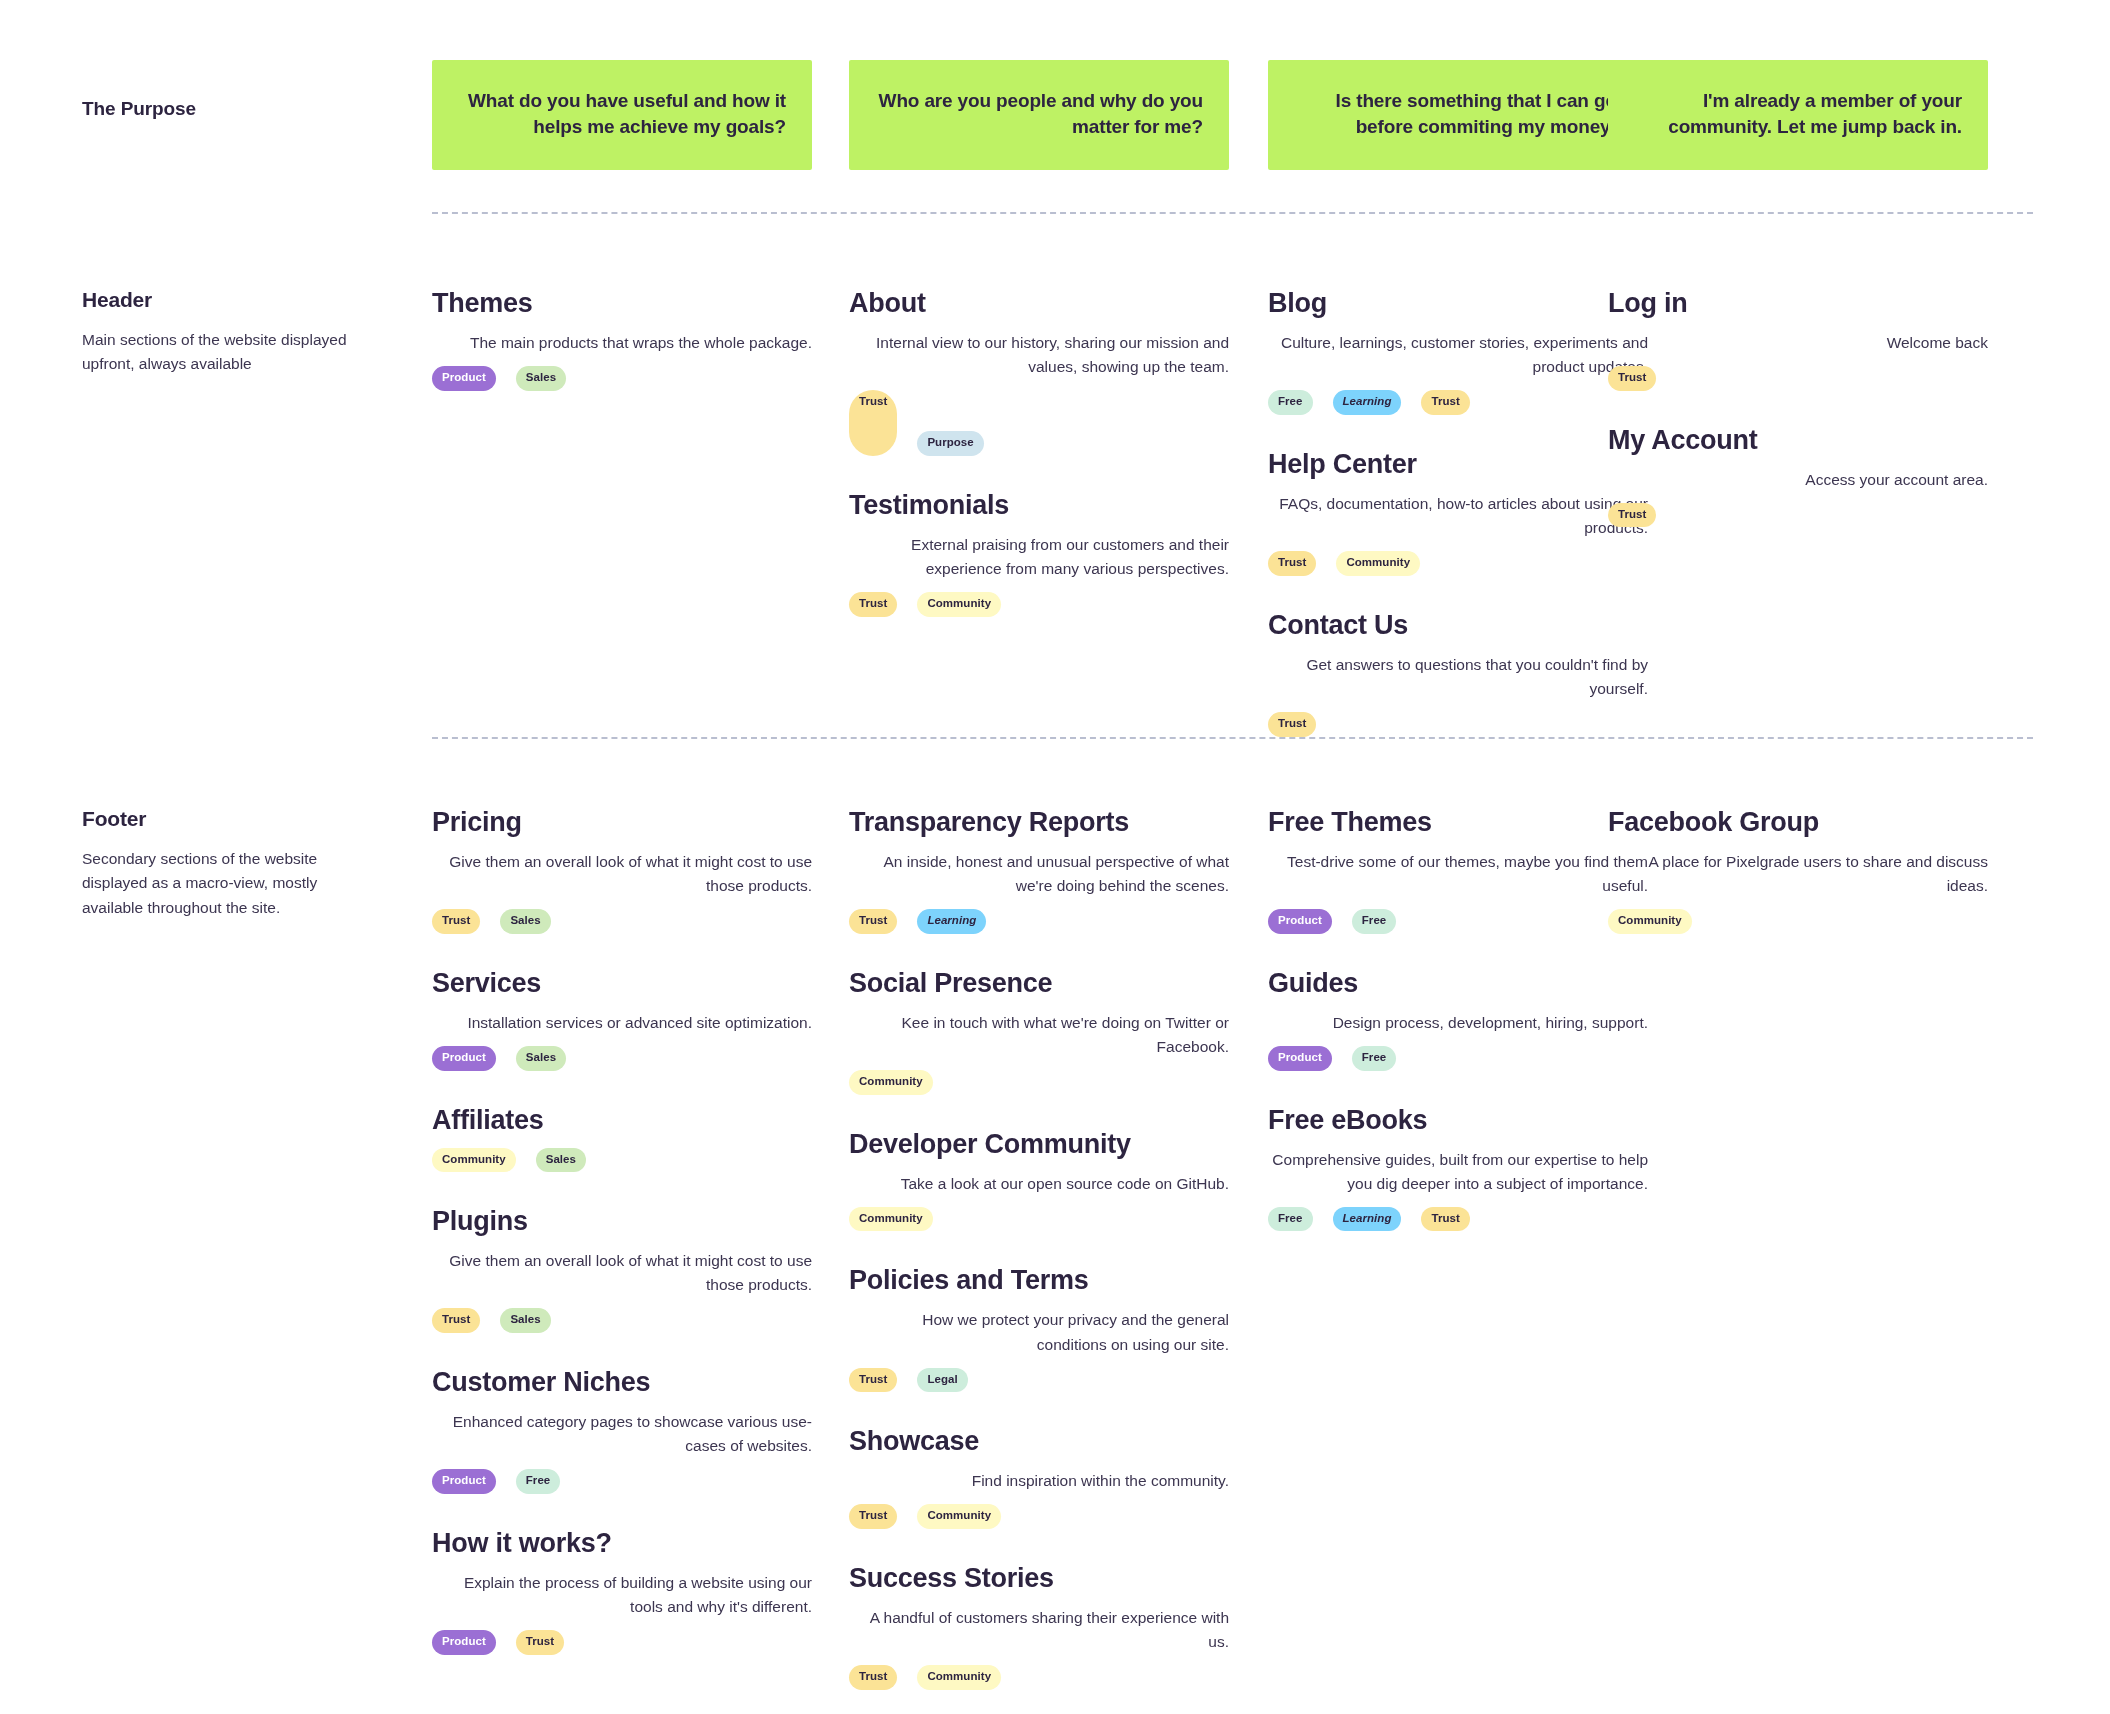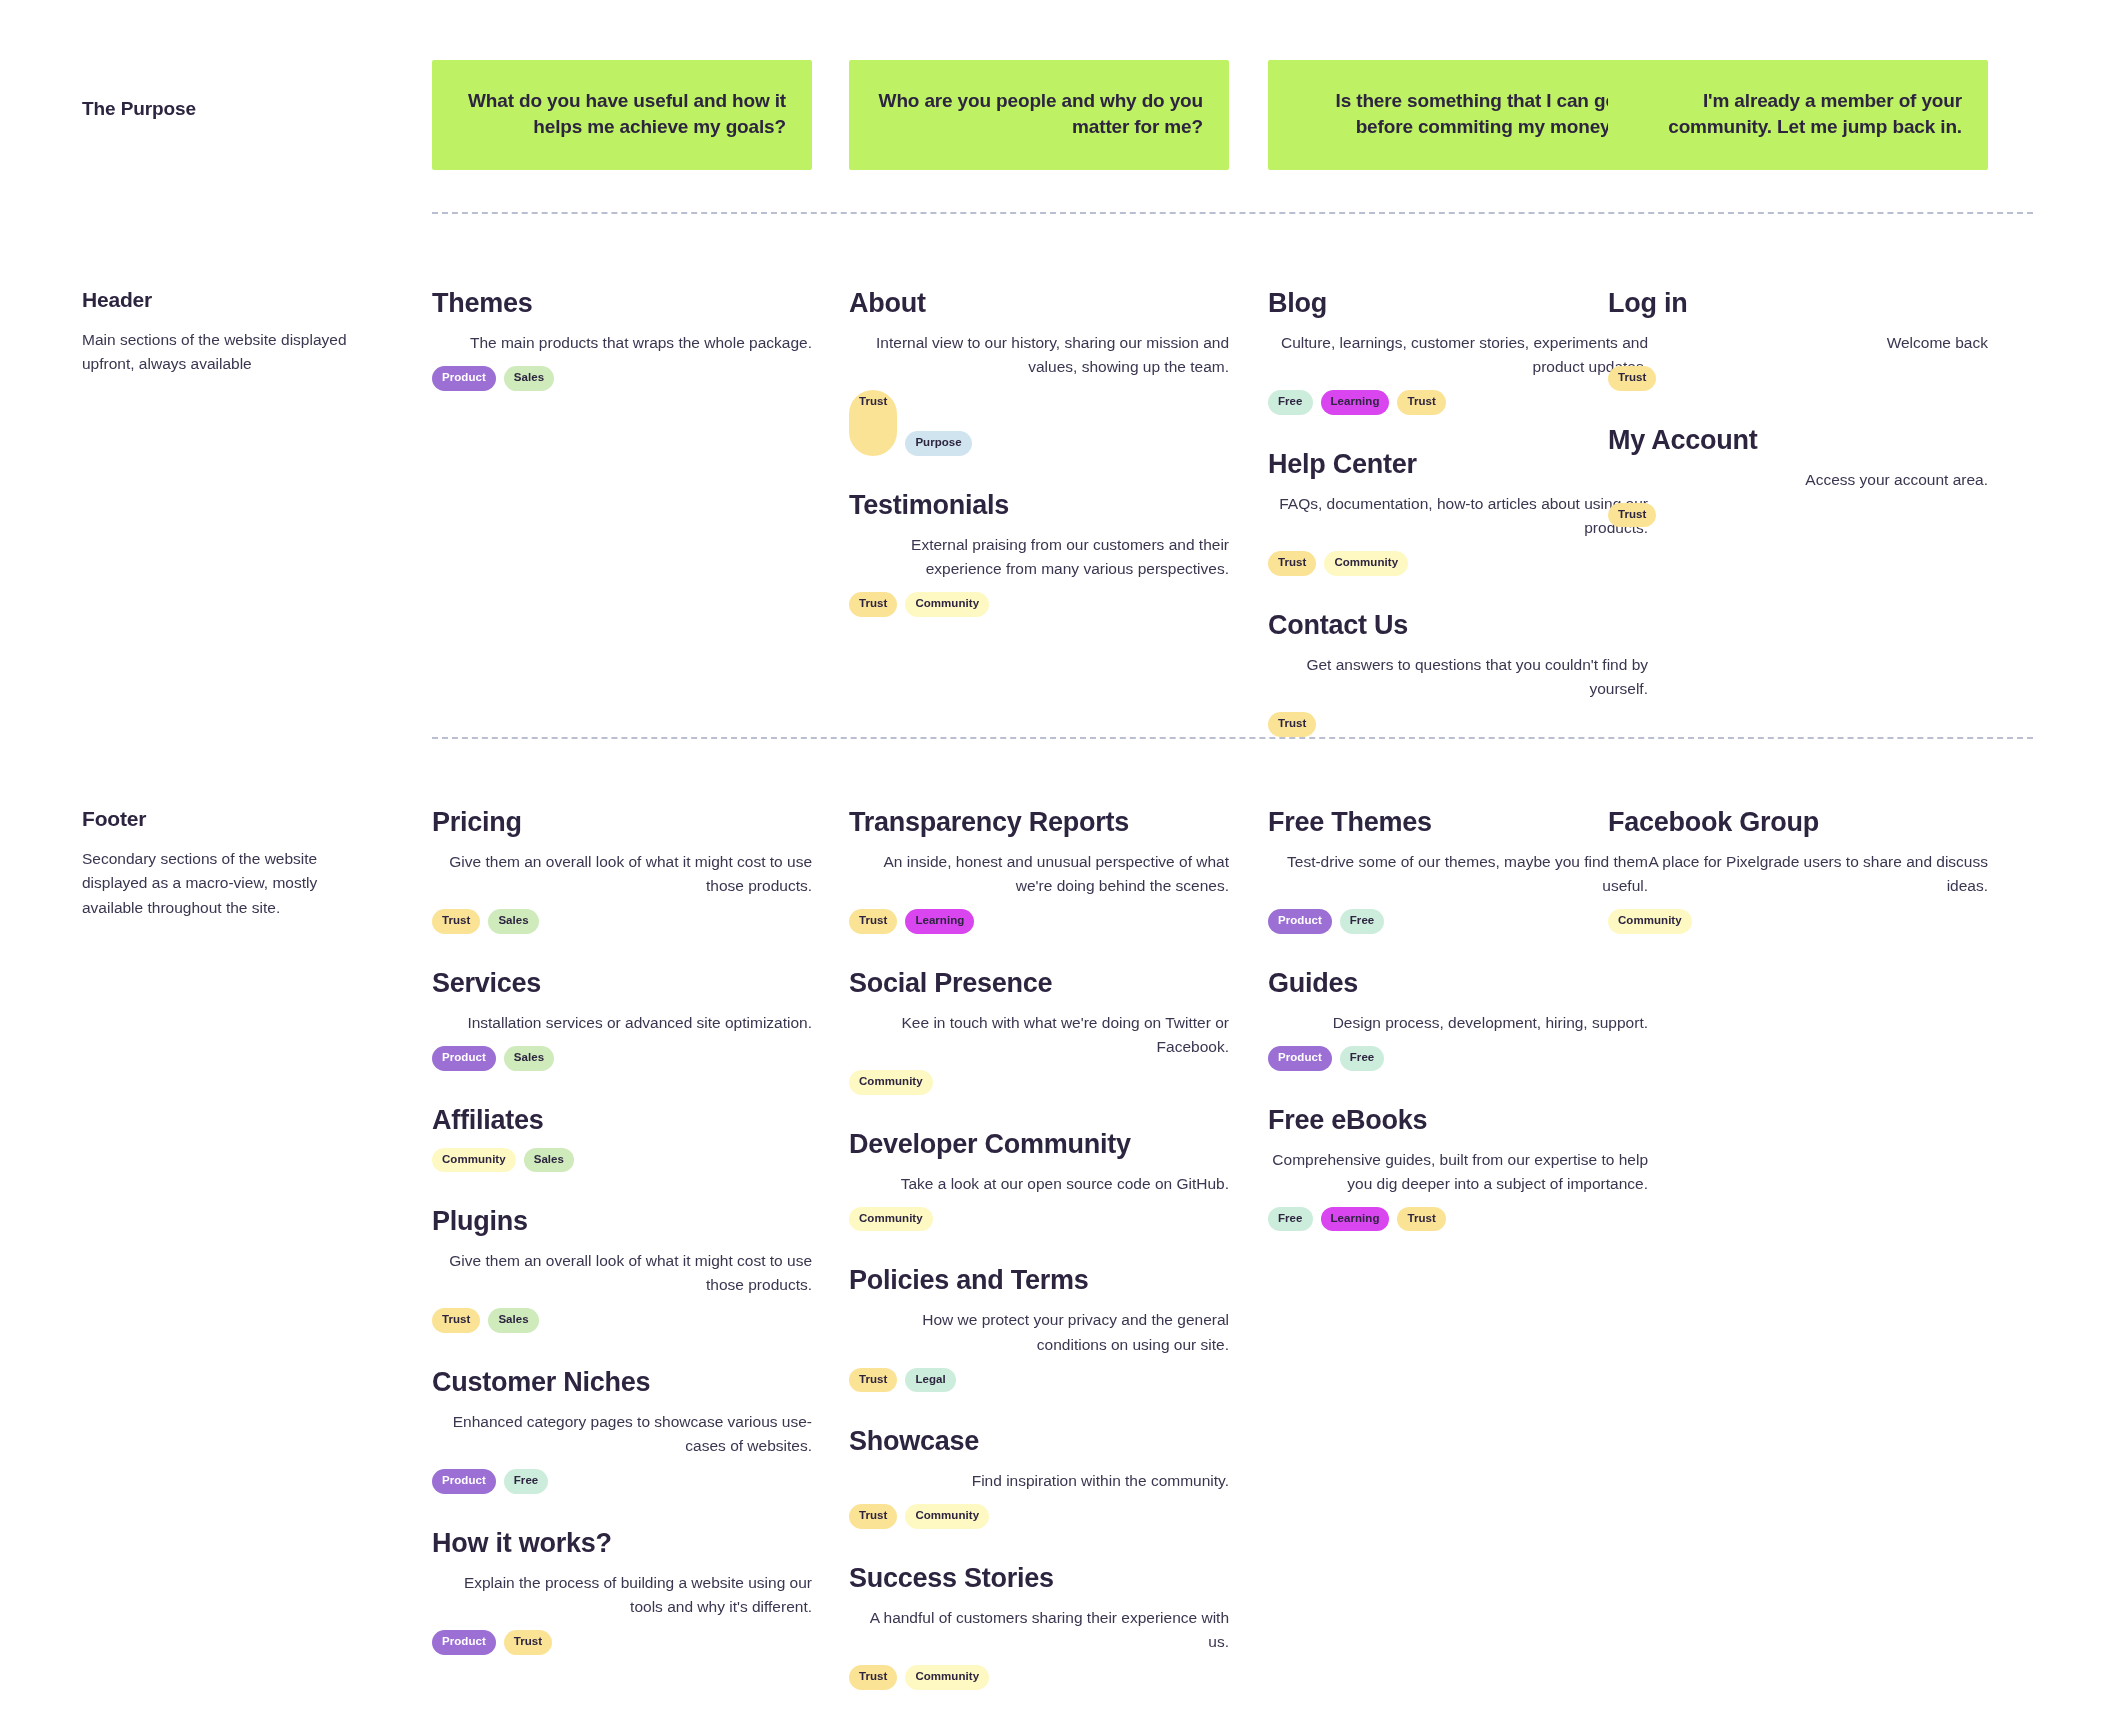--- a/index.html
+++ b/index.html
@@ -91,38 +91,38 @@
     color: #2d2440;
     margin-bottom: 12px;
   }
   .card-desc {
     font-size: 15.5px;
     line-height: 1.56;
     color: #3c3550;
     margin-bottom: 11px;
     text-align: right;
   }
-  .tags { display: flex; flex-wrap: wrap; gap: 8px; }
+  .tags { display: flex; flex-wrap: wrap; gap: 20px; }
   .tag {
     display: inline-block;
     font-size: 11.5px;
     font-weight: 600;
     line-height: 1;
     padding: 6px 10px 7px;
     border-radius: 999px;
     white-space: nowrap;
     letter-spacing: 0.05px;
   }
   .tag-product   { background: #9b6fd4; color: #ffffff; }
   .tag-sales     { background: #cfeabb; color: #2d2440; }
   .tag-trust     { background: #fbe396; color: #2d2440; }
   .tag-purpose   { background: #cfe4ee; color: #2d2440; margin-top: 41px; }
   .tag-community { background: #fef9c3; color: #2d2440; }
   .tag-free      { background: #cdeddc; color: #2d2440; }
-  .tag-learning  { background: #d946ef; color: #2d2440; }
+  .tag-learning  { background: #7dd3fc; color: #2d2440; font-style: italic; }
   .tag-legal     { background: #cdeddc; color: #2d2440; }
 </style>
 </head>
 <body>
 
 <div class="page">
 
   <div class="row" id="purpose-row">
     <div class="col col-label purpose-label">The Purpose</div>
 

